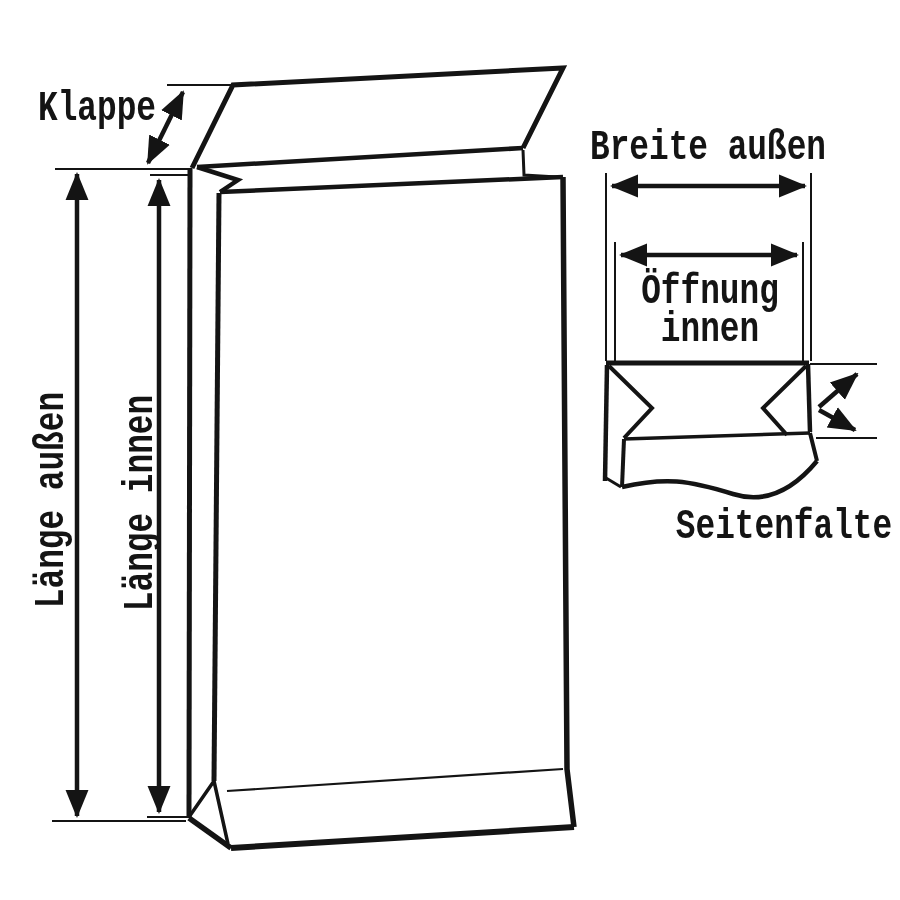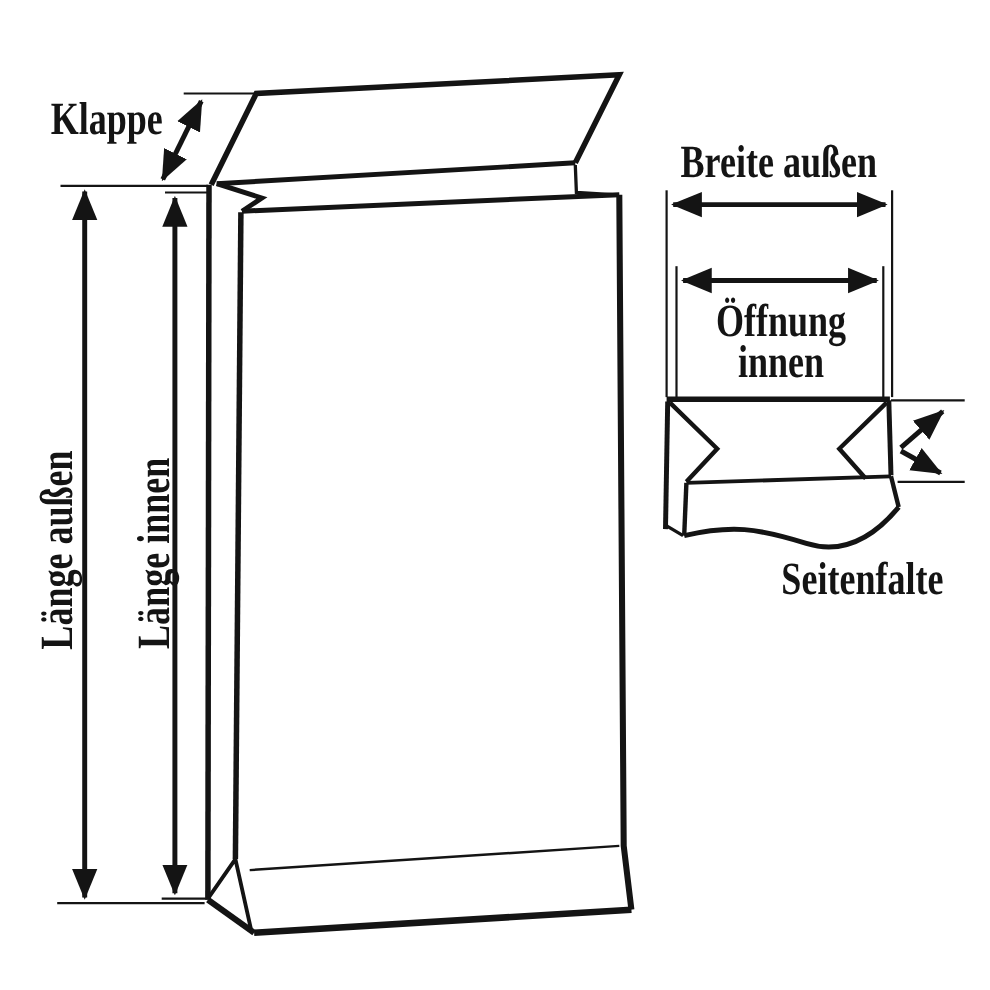--- a/index.html
+++ b/index.html
@@ -7,21 +7,21 @@
     margin: 0;
     padding: 0;
     background: #ffffff;
   }
   #stage {
     position: relative;
     width: 900px;
     height: 900px;
     background: var(--bg, #ffffff);
     overflow: hidden;
-    font-family: Liberation Serif, serif;
+    font-family: Liberation Mono, monospace;
   }
   #diagram-svg {
     position: absolute;
     left: 0;
     top: 0;
   }
   .ink {
     stroke: var(--line, #141414);
     fill: none;
     stroke-linejoin: miter;

